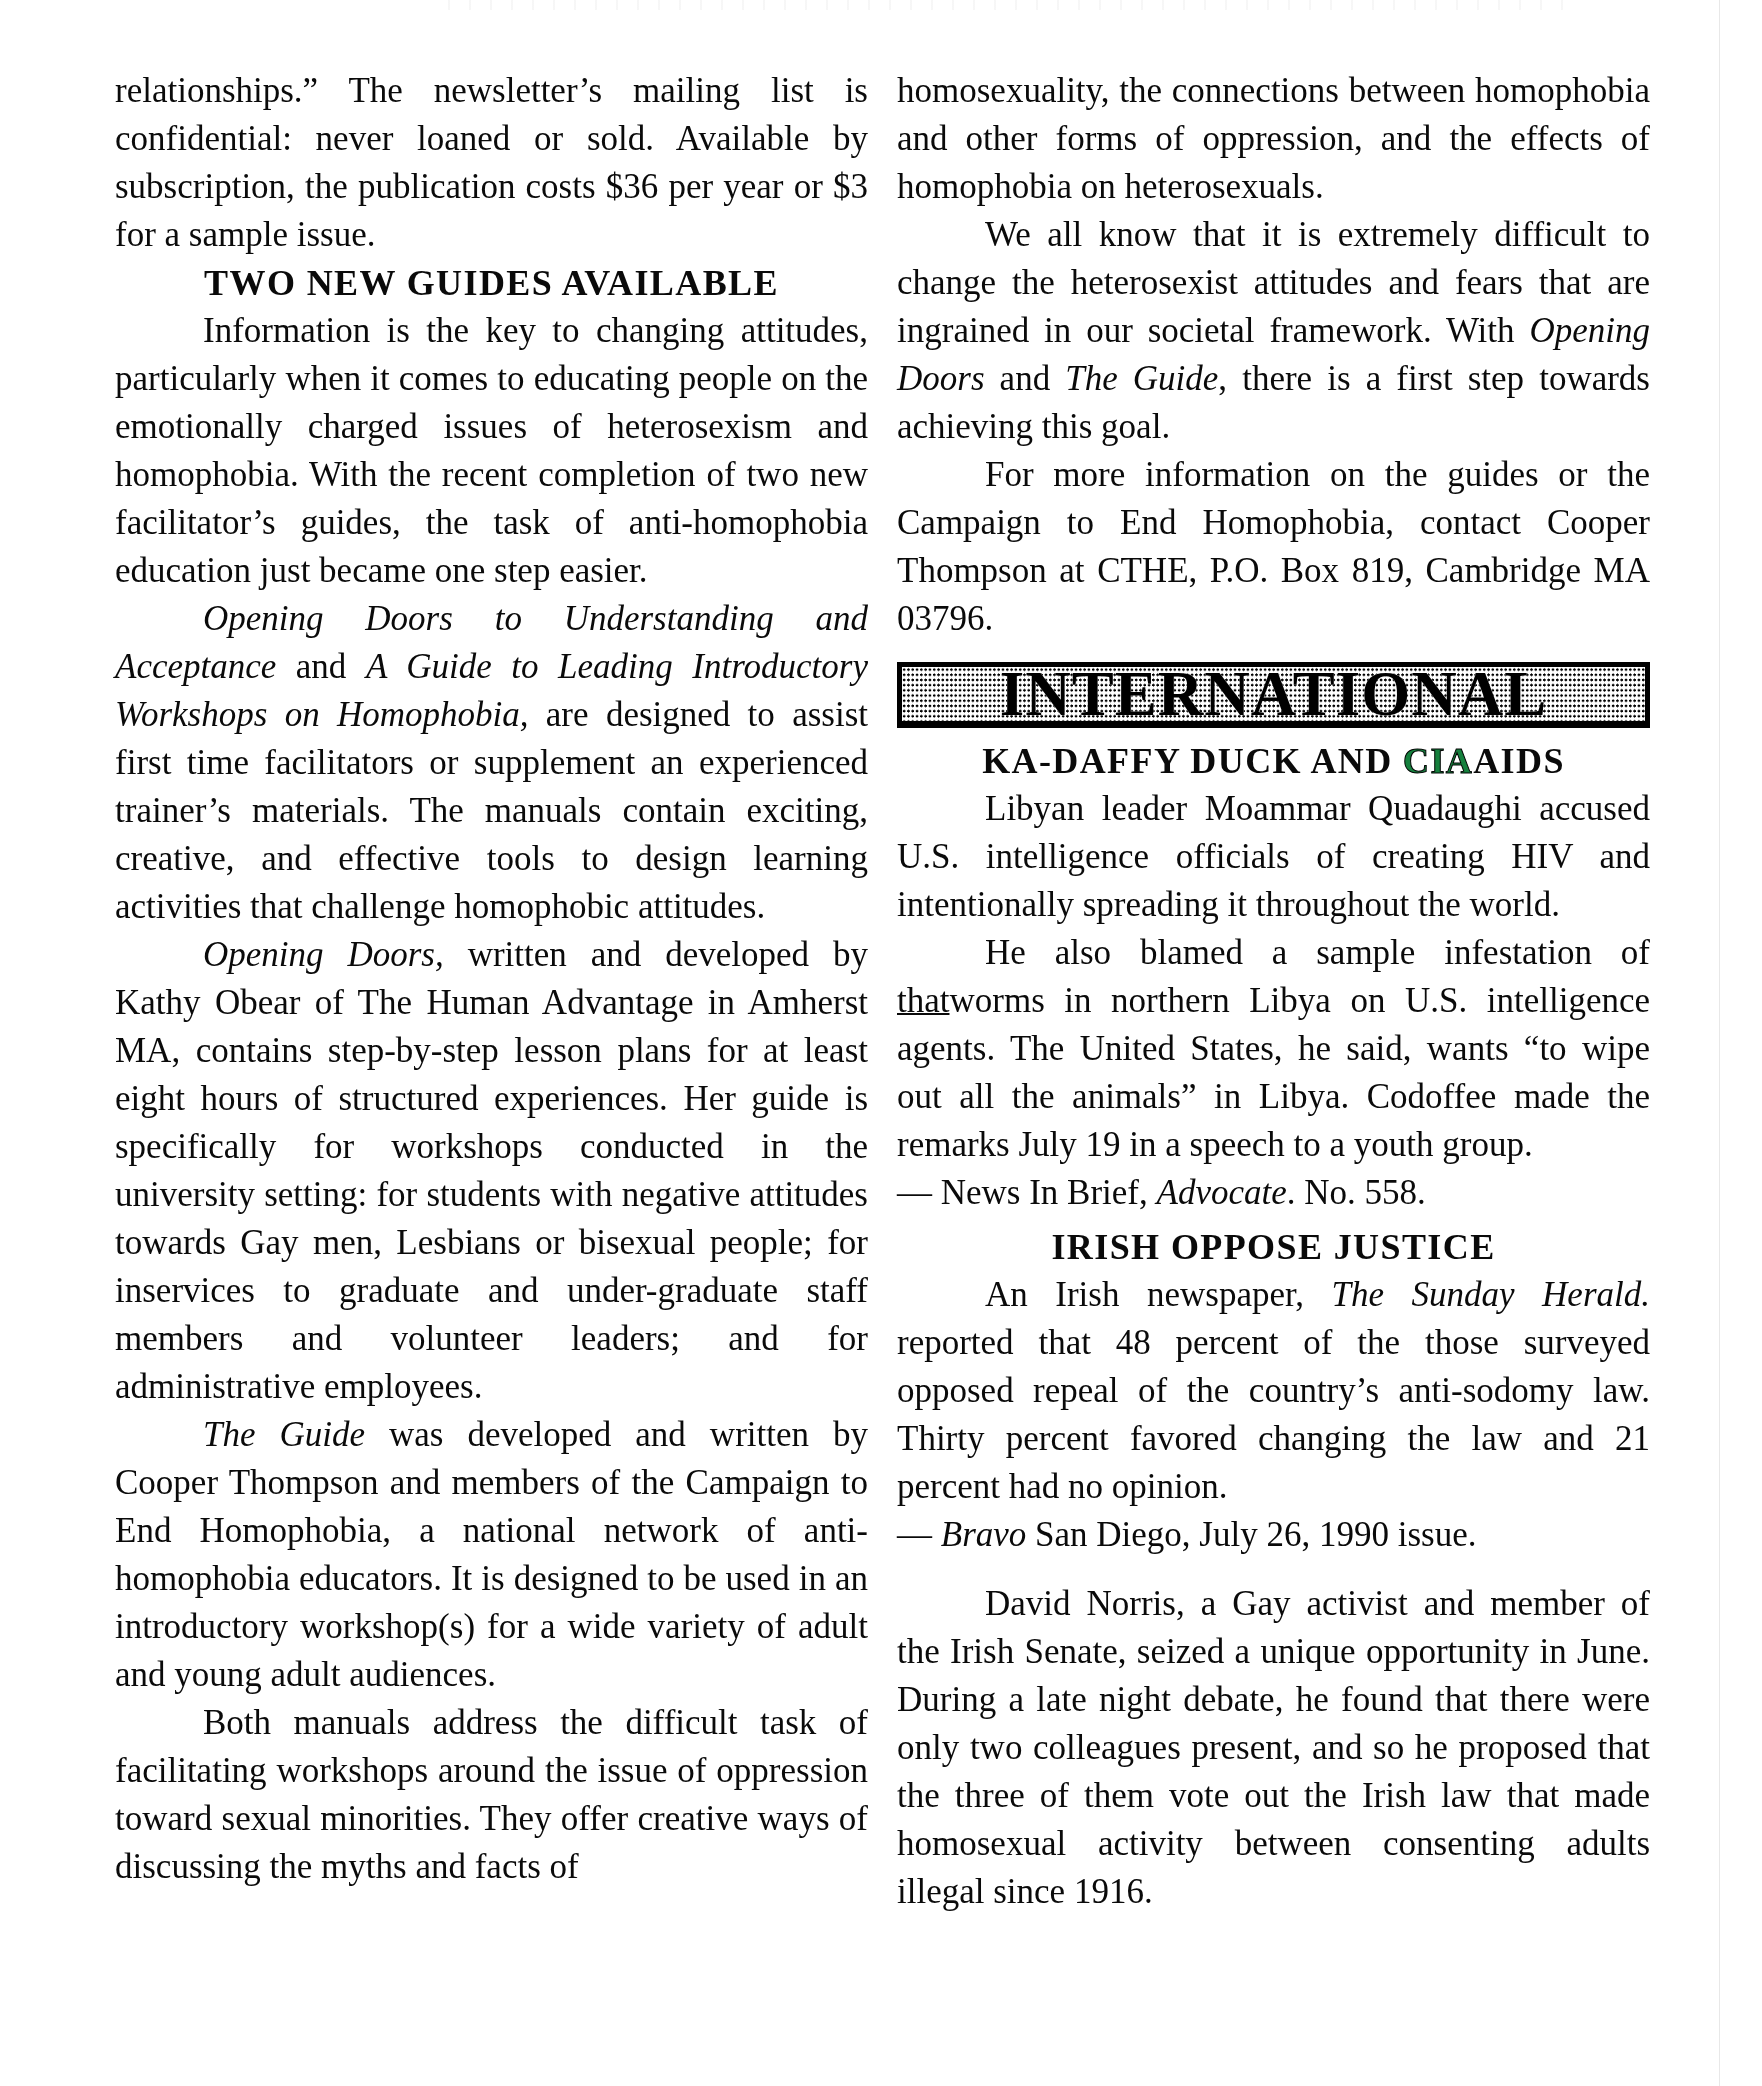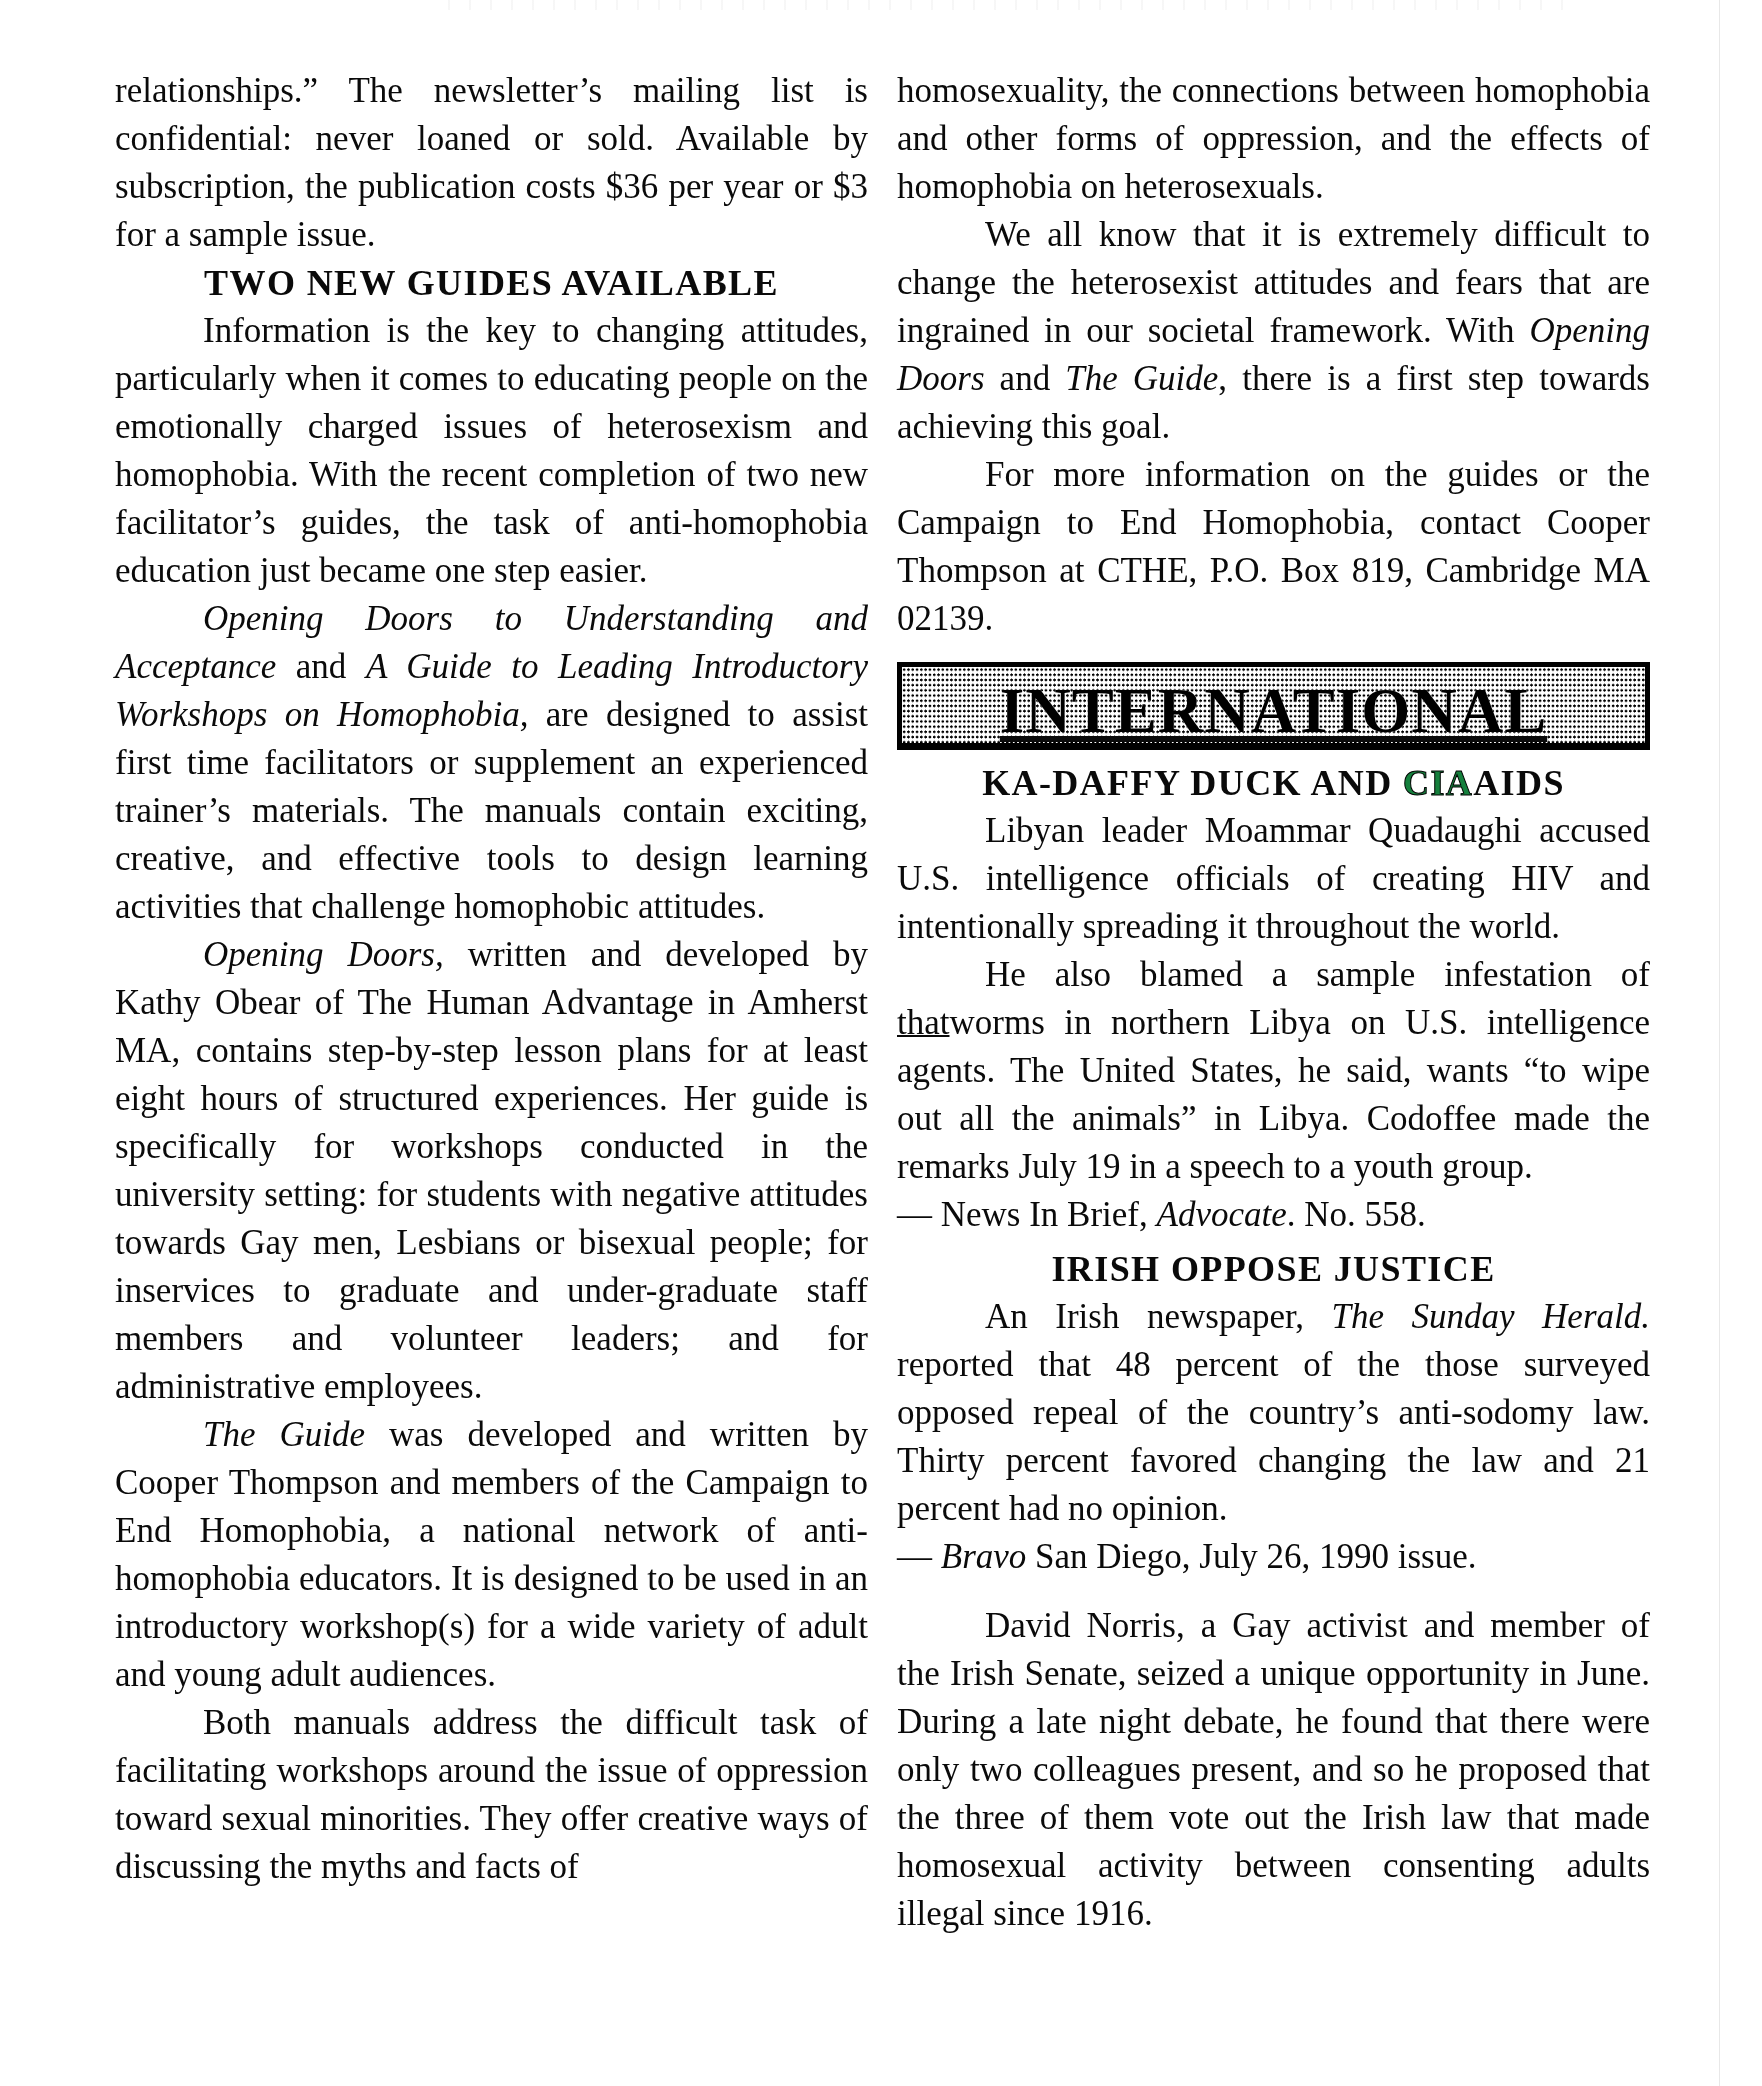--- a/index.html
+++ b/index.html
@@ -17,28 +17,27 @@
   .col-right { left: 897px; width: 753px; }
   .p { margin: 0; }
   .indent { text-indent: 88px; }
   .head {
     margin: 0; font-weight: bold; font-size: 36px; line-height: 48px;
     letter-spacing: 1.4px; text-align: center;
   }
   .head.tight { letter-spacing: 0px; }
   .gap { height: 14.3px; }
   .banner {
-    margin: 19px 0 8.6px 0; height: 88px;
+    margin: 19px 0 8.6px 0; height: 66px;
     border: 5.7px solid #000; border-bottom-width: 7.6px;
     background-color: #fff;
     background-image: radial-gradient(#000 35%, transparent 36%);
     background-size: 4.3px 5.2px;
-    display: flex; align-items: flex-end; justify-content: center;
+    display: flex; align-items: center; justify-content: center;
     box-sizing: border-box;
-    text-decoration: underline;
   }
   .banner span {
     font-weight: bold; font-size: 63px; letter-spacing: 1px;
     color: #000; line-height: 1;
     text-shadow: 0 0 1px #fff;
   }
   .outline { -webkit-text-stroke: 1px #000; color: #15803d; }
   i { font-style: italic; }
   u { text-decoration: underline; text-decoration-thickness: 1.9px; }
   .page-edge-right {
@@ -72,21 +71,21 @@
   <p class="p indent"><i>The Guide</i><span>  was developed and written by Cooper Thompson and members of the Campaign to End Homophobia, a national network of anti-homophobia educators. It is designed to be used in an introductory workshop(s) for a wide variety of adult and young adult audiences.</span></p>
 
   <p class="p indent">Both manuals address the difficult task of facilitating workshops around the issue of oppression toward sexual minorities. They offer creative ways of discussing the myths and facts of</p>
 </div>
 
 <div class="col col-right">
   <p class="p">homosexuality, the connections between homophobia and other forms of oppression, and the effects of homophobia on heterosexuals.</p>
 
   <p class="p indent"><span>We all know that it is extremely difficult to change the heterosexist attitudes and fears that are ingrained in our societal framework. With </span><i>Opening Doors</i><span> and </span><i>The Guide</i><span>, there is a first step towards achieving this goal.</span></p>
 
-  <p class="p indent">For more information on the guides or the Campaign to End Homophobia, contact Cooper Thompson at CTHE, P.O. Box 819, Cambridge MA 02139.</p>
+  <p class="p indent">For more information on the guides or the Campaign to End Homophobia, contact Cooper Thompson at CTHE, P.O. Box 819, Cambridge MA 03796.</p>
 
   <div class="banner">
     <span>INTERNATIONAL</span>
   </div>
 
   <h2 class="head"><span>KA-DAFFY DUCK AND </span><span class="outline">CIA</span><span>AIDS</span></h2>
 
   <p class="p indent">Libyan leader Moammar Quadaughi accused U.S. intelligence officials of creating HIV and intentionally spreading it throughout the world.</p>
 
   <p class="p indent"><span>He also blamed a sample infestation of </span><u>that</u><span>worms in northern Libya on U.S. intelligence agents. The United States, he said, wants “to wipe out all the animals” in Libya. Codoffee made the remarks July 19 in a speech to a youth group.</span></p>

